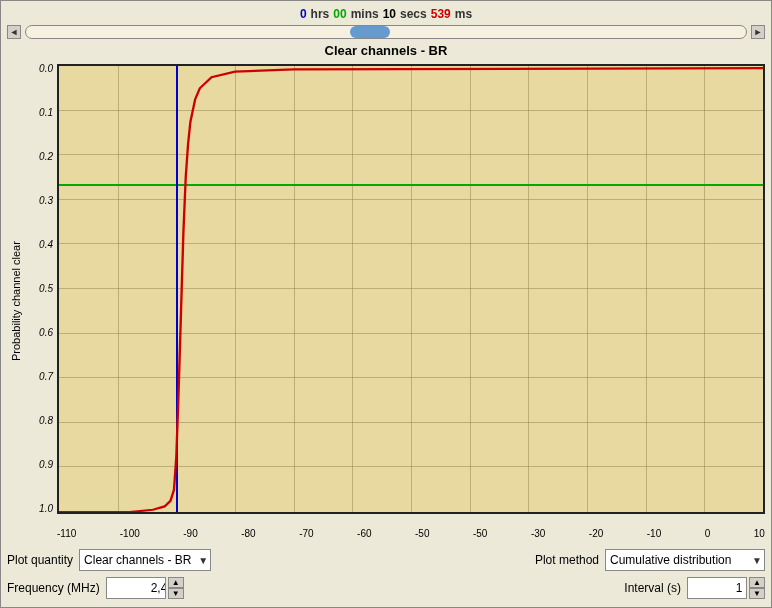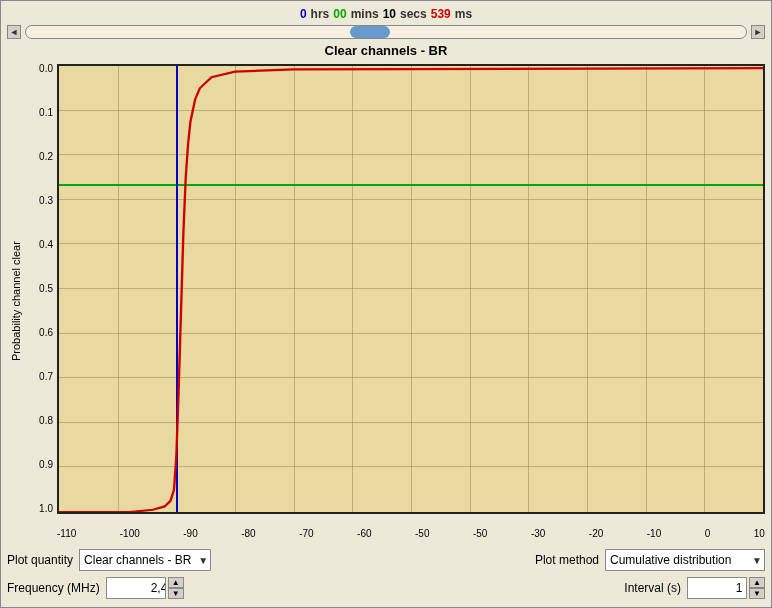--- a/index.html
+++ b/index.html
@@ -110,20 +110,21 @@
       justify-content: space-between;
       width: 32px;
       padding-right: 4px;
       font-size: 10px;
       color: #000;
       flex-shrink: 0;
     }
     .y-tick-labels span {
       text-align: right;
       line-height: 1;
+      font-style: italic;
     }
     .chart-plot {
       flex: 1;
       background: #e8d9a0;
       border: 2px solid #222;
       position: relative;
       overflow: hidden;
     }
     
     .grid-h {

